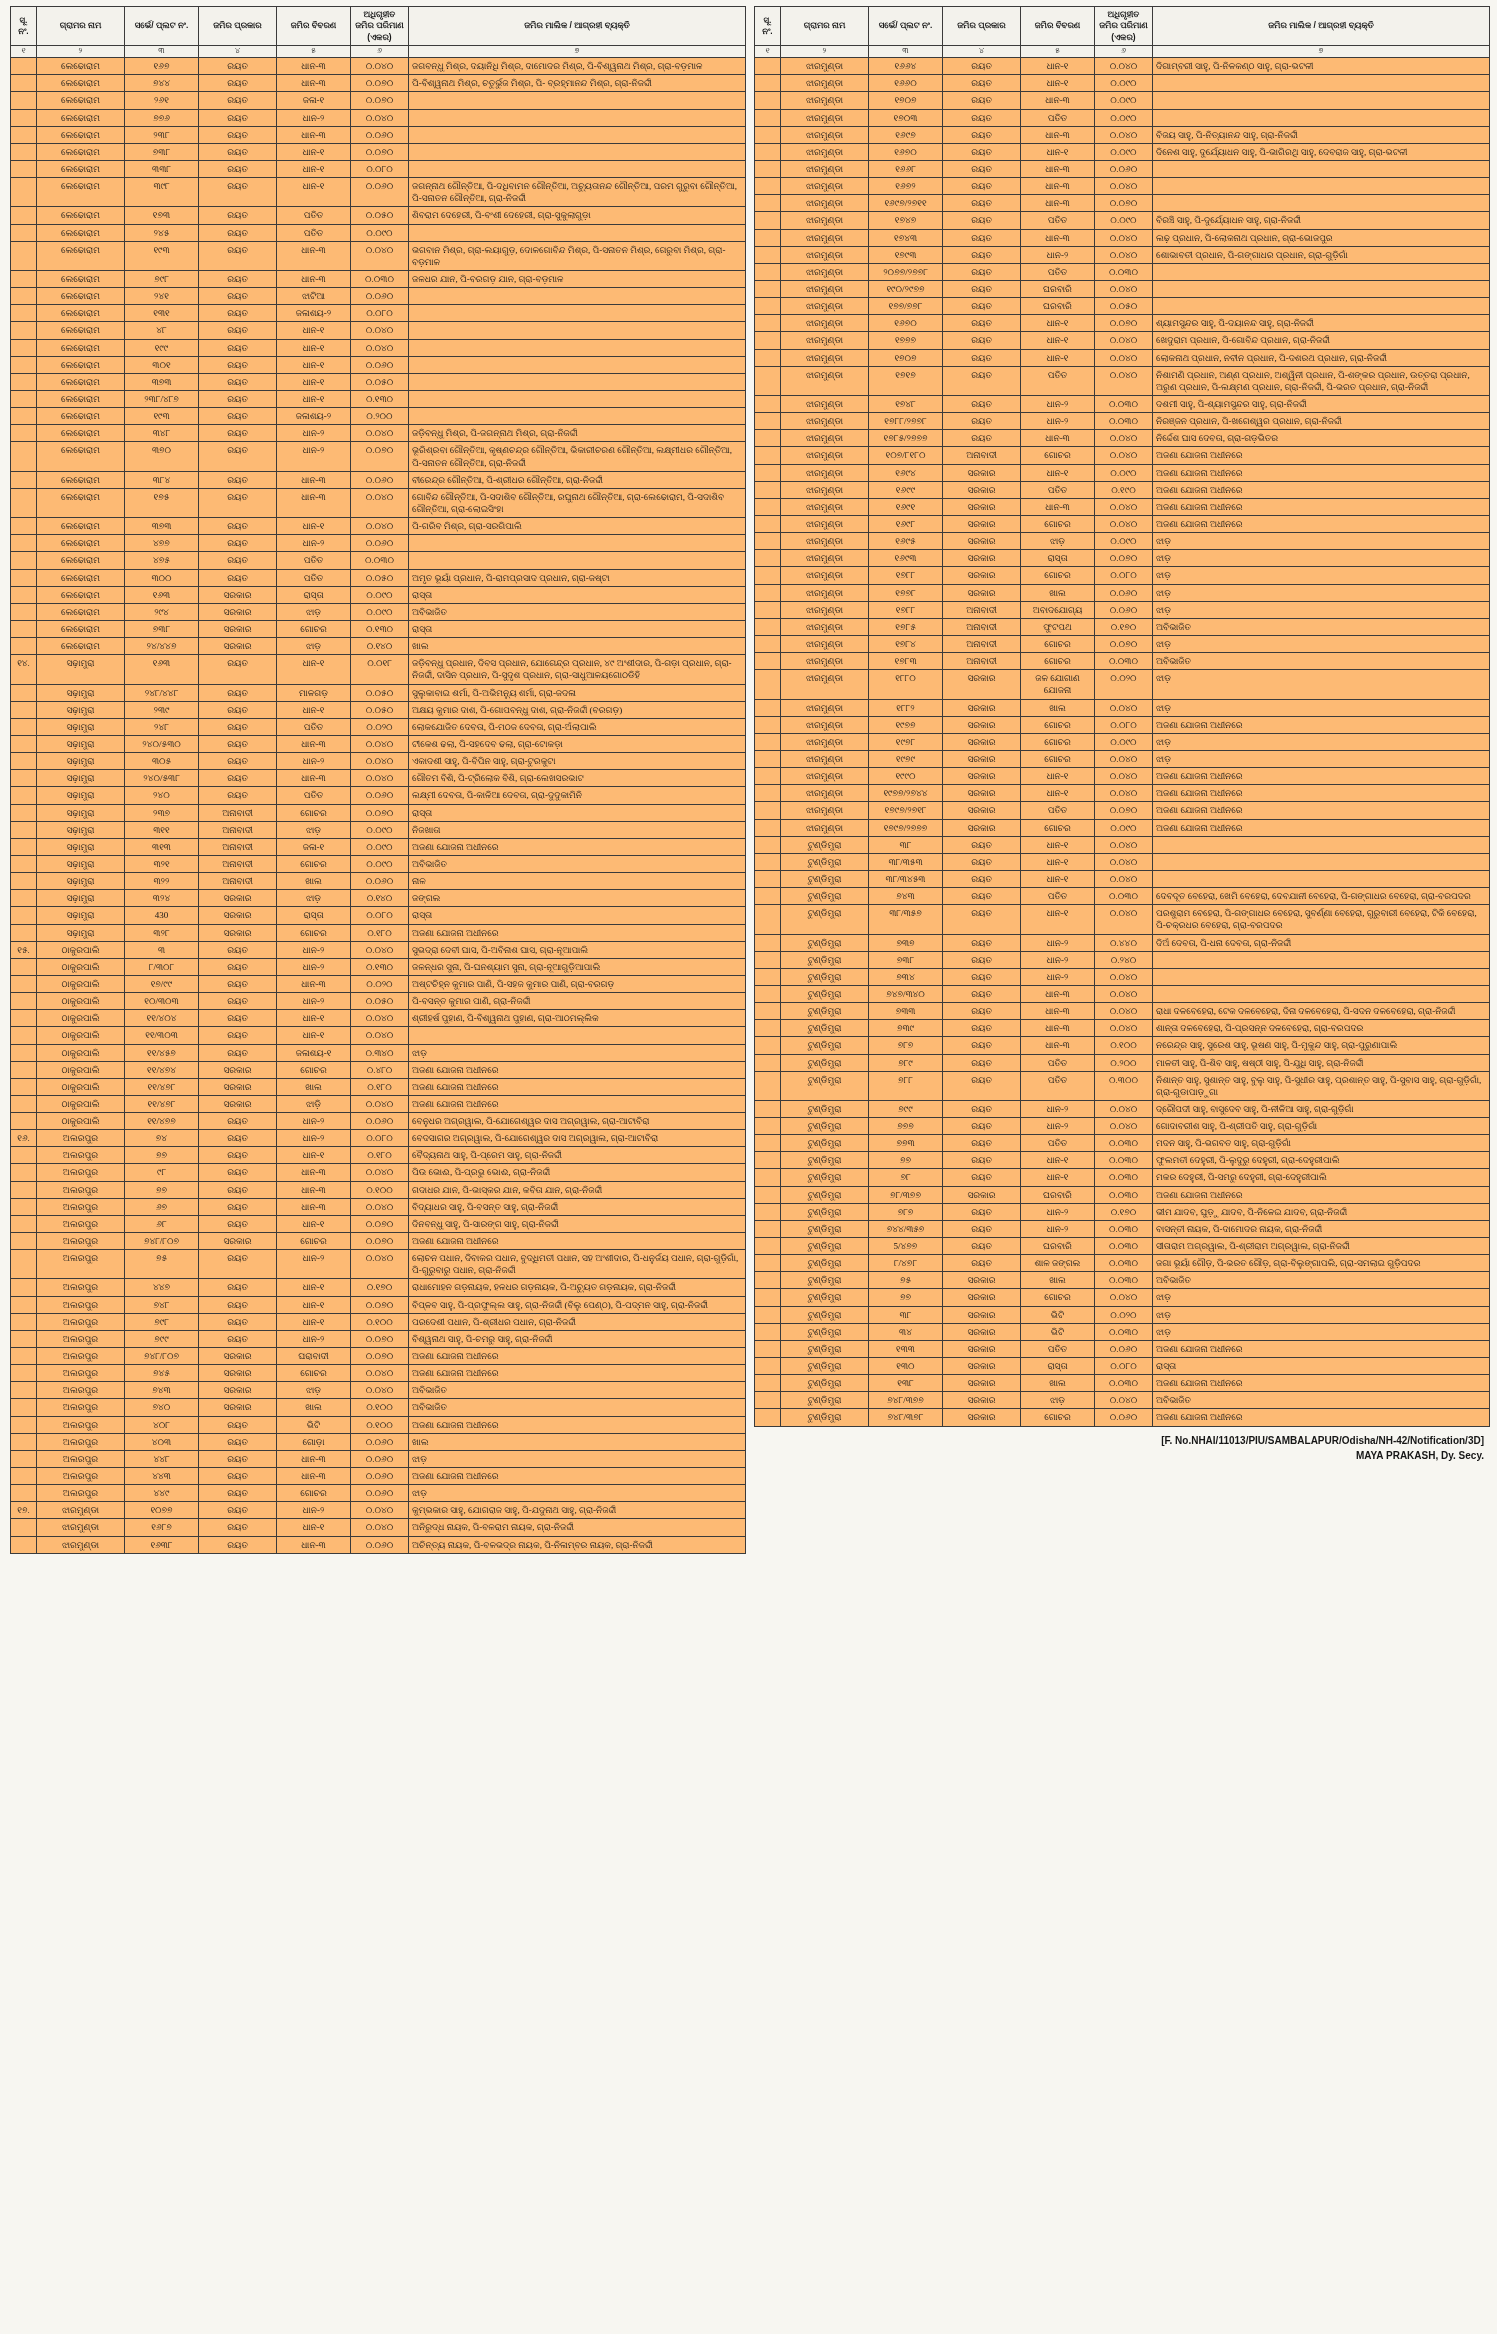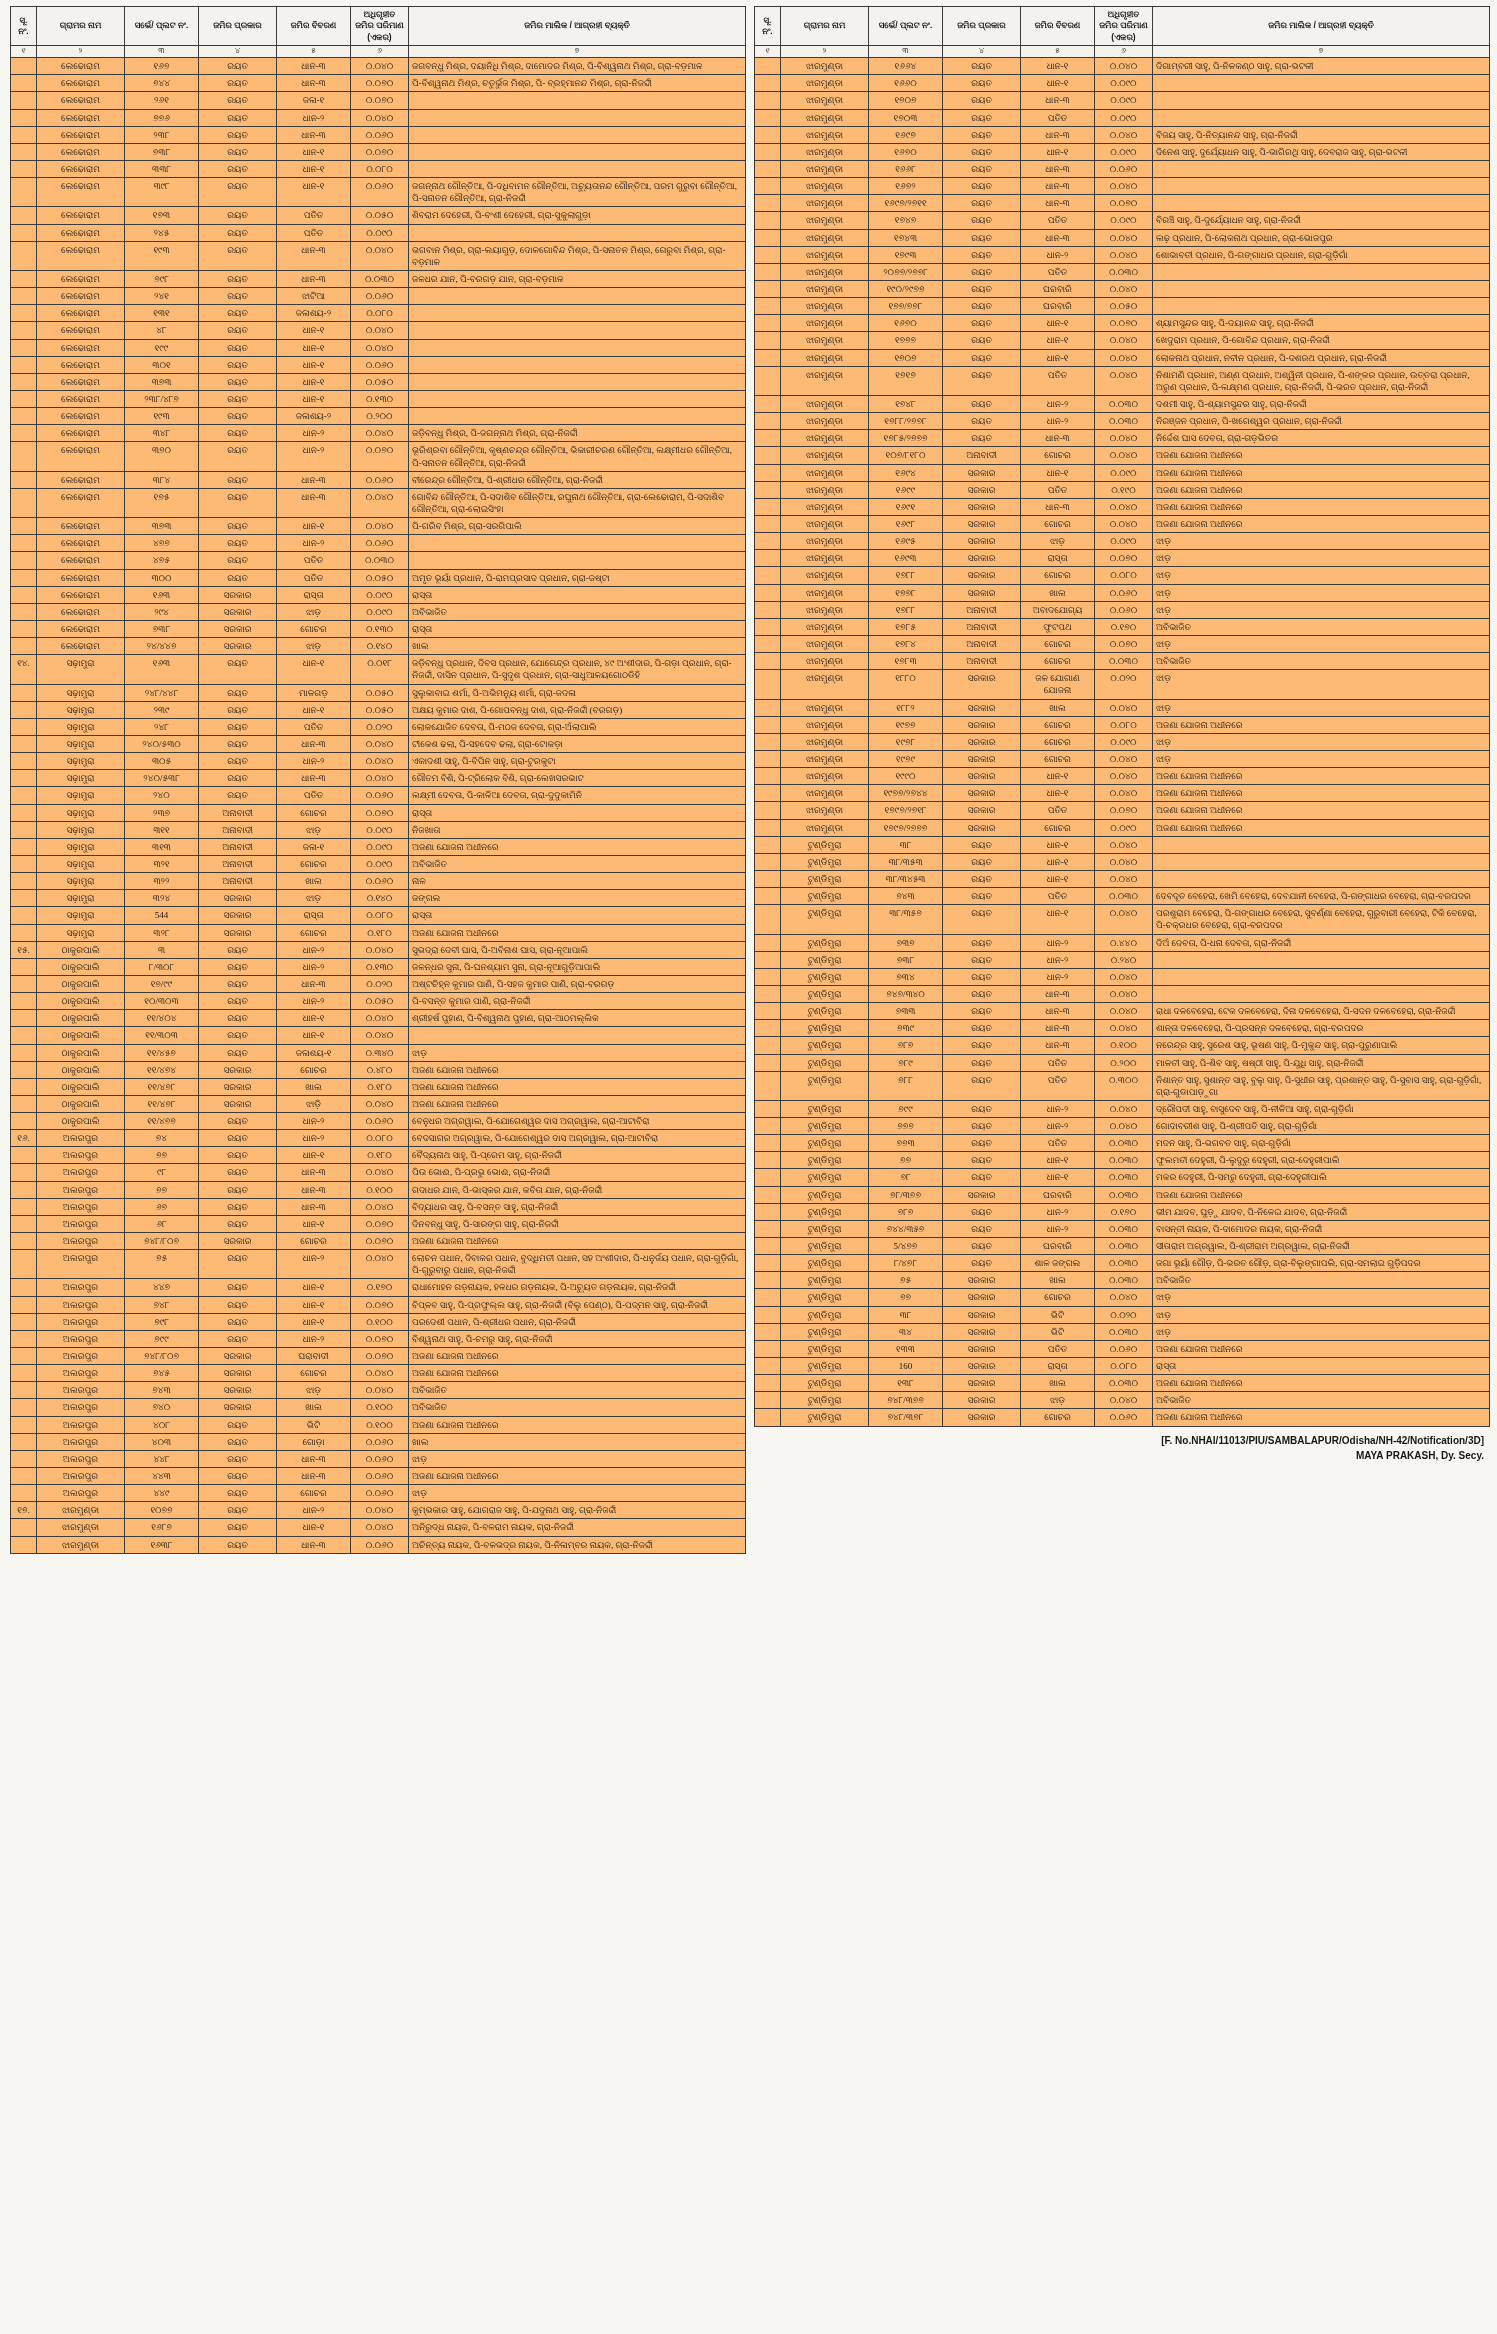--- a/index.html
+++ b/index.html
@@ -496,21 +496,21 @@
               <td class="center">ସଢ଼ାମୁରା</td>
               <td class="center">୩୨୪</td>
               <td class="center">ସରକାର</td>
               <td class="center">ଝାଡ଼</td>
               <td class="center">୦.୧୪୦</td>
               <td class="owner">ଜଙ୍ଗଲ</td>
             </tr>
             <tr>
               <td class="center"></td>
               <td class="center">ସଢ଼ାମୁରା</td>
-              <td class="center">544</td>
+              <td class="center">430</td>
               <td class="center">ସରକାର</td>
               <td class="center">ରାସ୍ତା</td>
               <td class="center">୦.୦୮୦</td>
               <td class="owner">ରାସ୍ତା</td>
             </tr>
             <tr>
               <td class="center"></td>
               <td class="center">ସଢ଼ାମୁରା</td>
               <td class="center">୩୨୮</td>
               <td class="center">ସରକାର</td>
@@ -1522,21 +1522,21 @@
               <td class="center">ଟୁଣ୍ଡିମୁରା</td>
               <td class="center">୧୩୩</td>
               <td class="center">ସରକାର</td>
               <td class="center">ପତିତ</td>
               <td class="center">୦.୦୬୦</td>
               <td class="owner">ଅଜଣା ଯୋଜନା ଅଧୀନରେ</td>
             </tr>
             <tr>
               <td class="center"></td>
               <td class="center">ଟୁଣ୍ଡିମୁରା</td>
-              <td class="center">160</td>
+              <td class="center">୧୩୦</td>
               <td class="center">ସରକାର</td>
               <td class="center">ରାସ୍ତା</td>
               <td class="center">୦.୦୮୦</td>
               <td class="owner">ରାସ୍ତା</td>
             </tr>
             <tr>
               <td class="center"></td>
               <td class="center">ଟୁଣ୍ଡିମୁରା</td>
               <td class="center">୧୩୮</td>
               <td class="center">ସରକାର</td>

